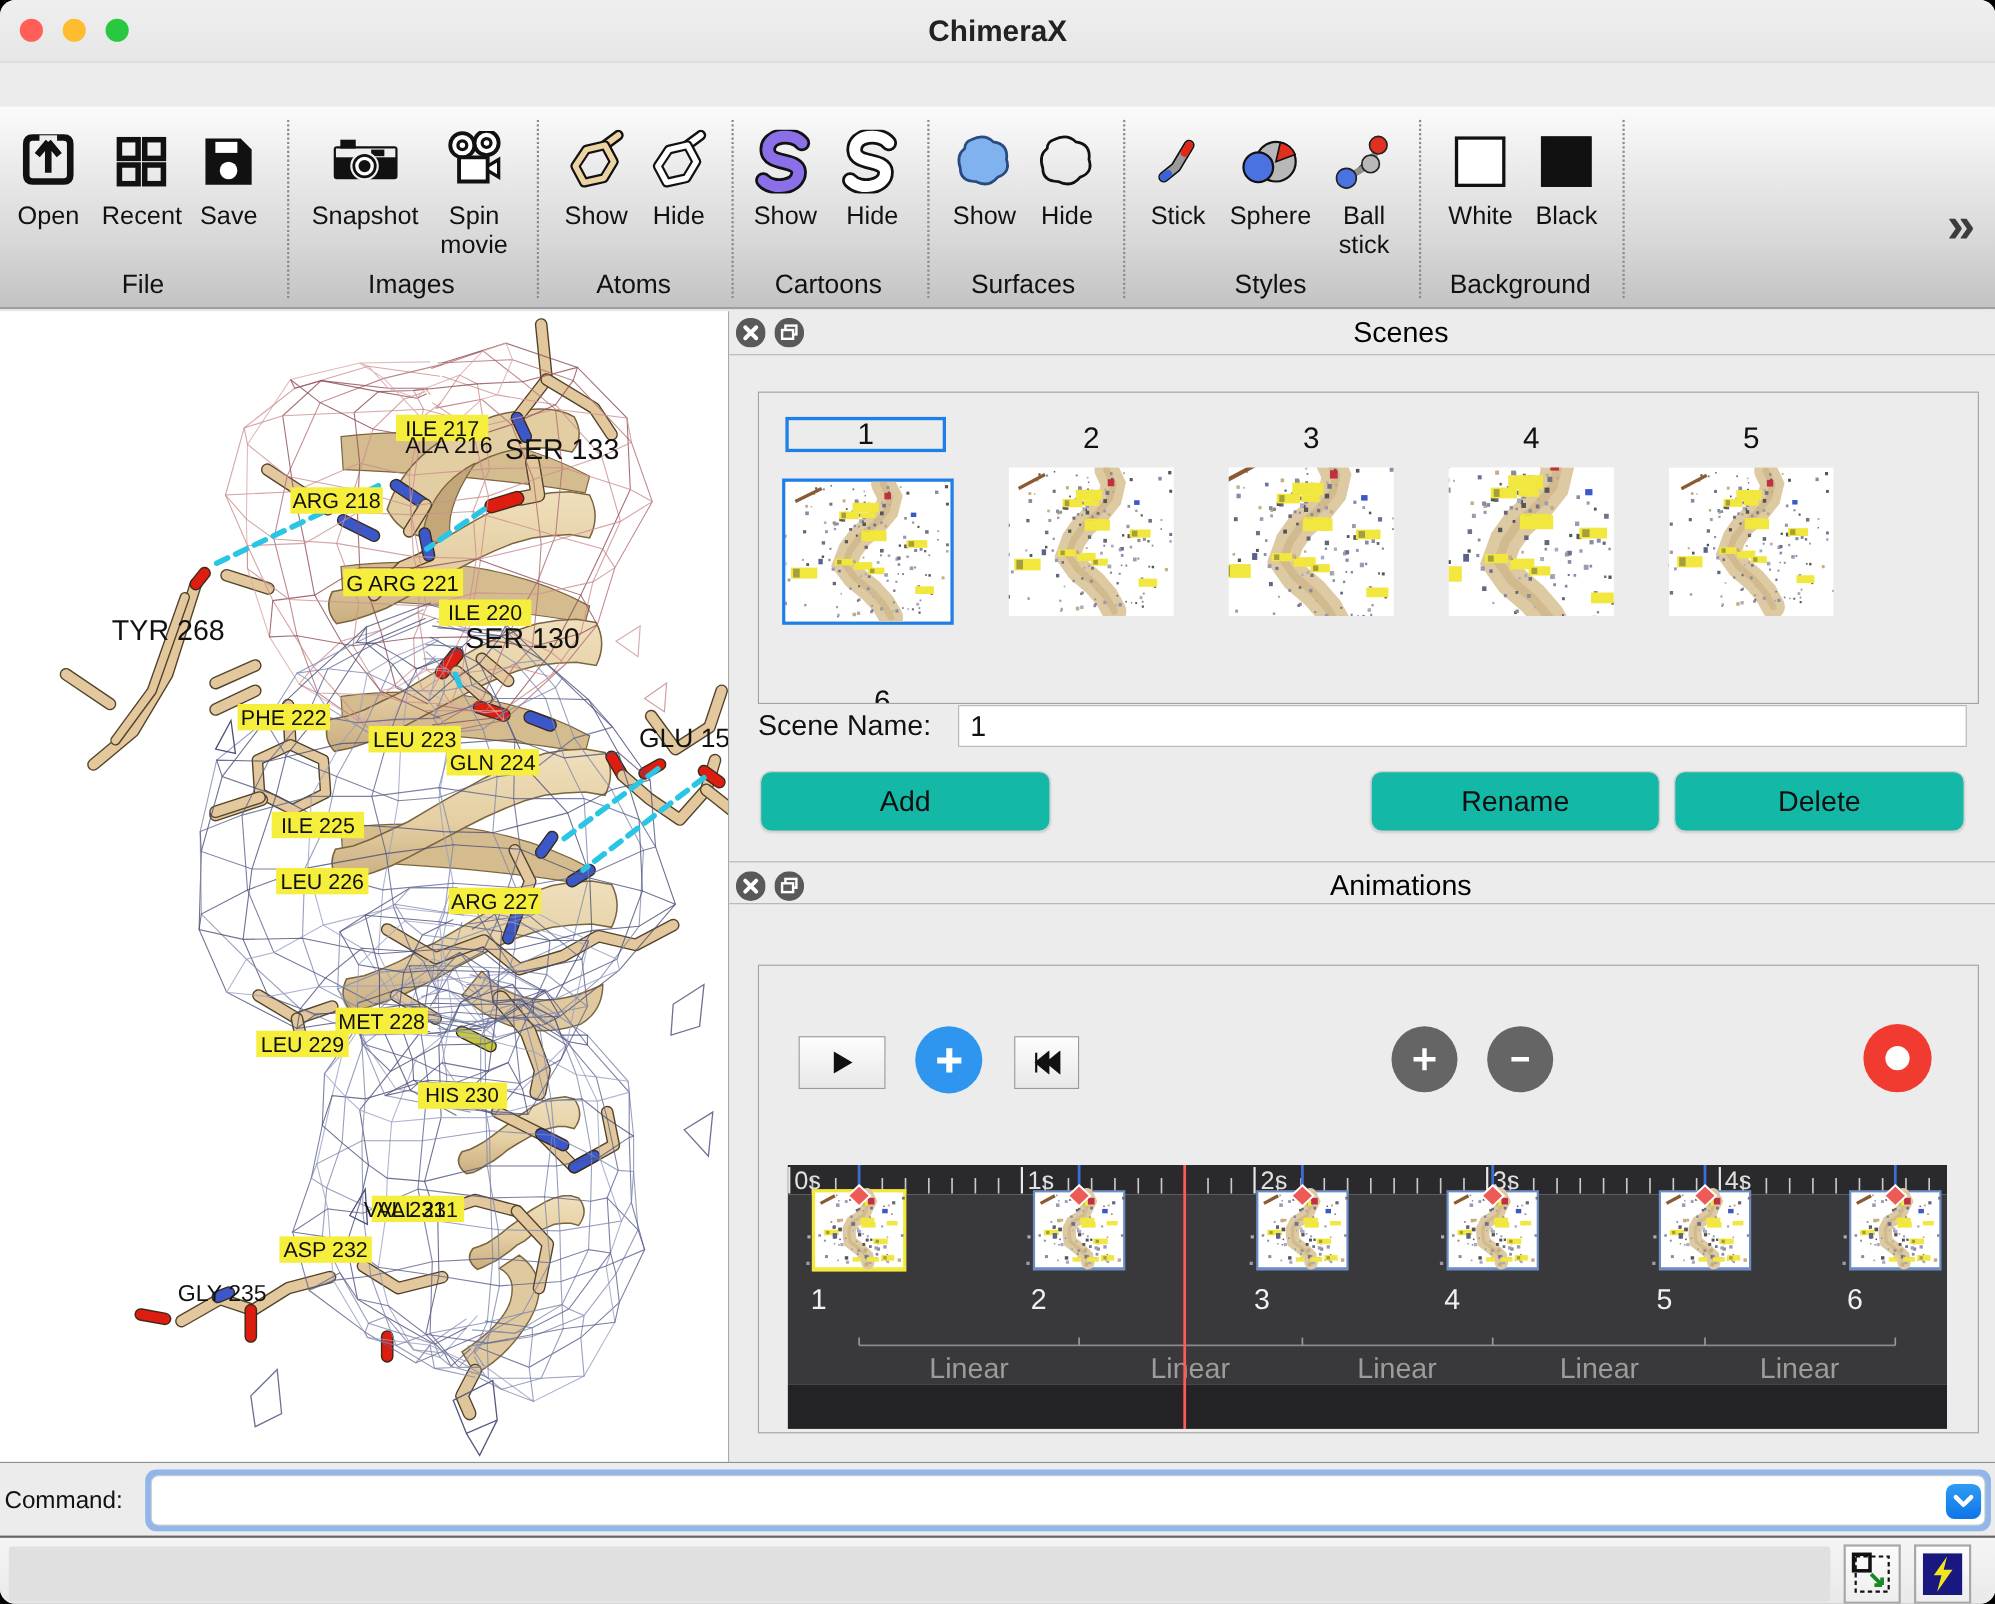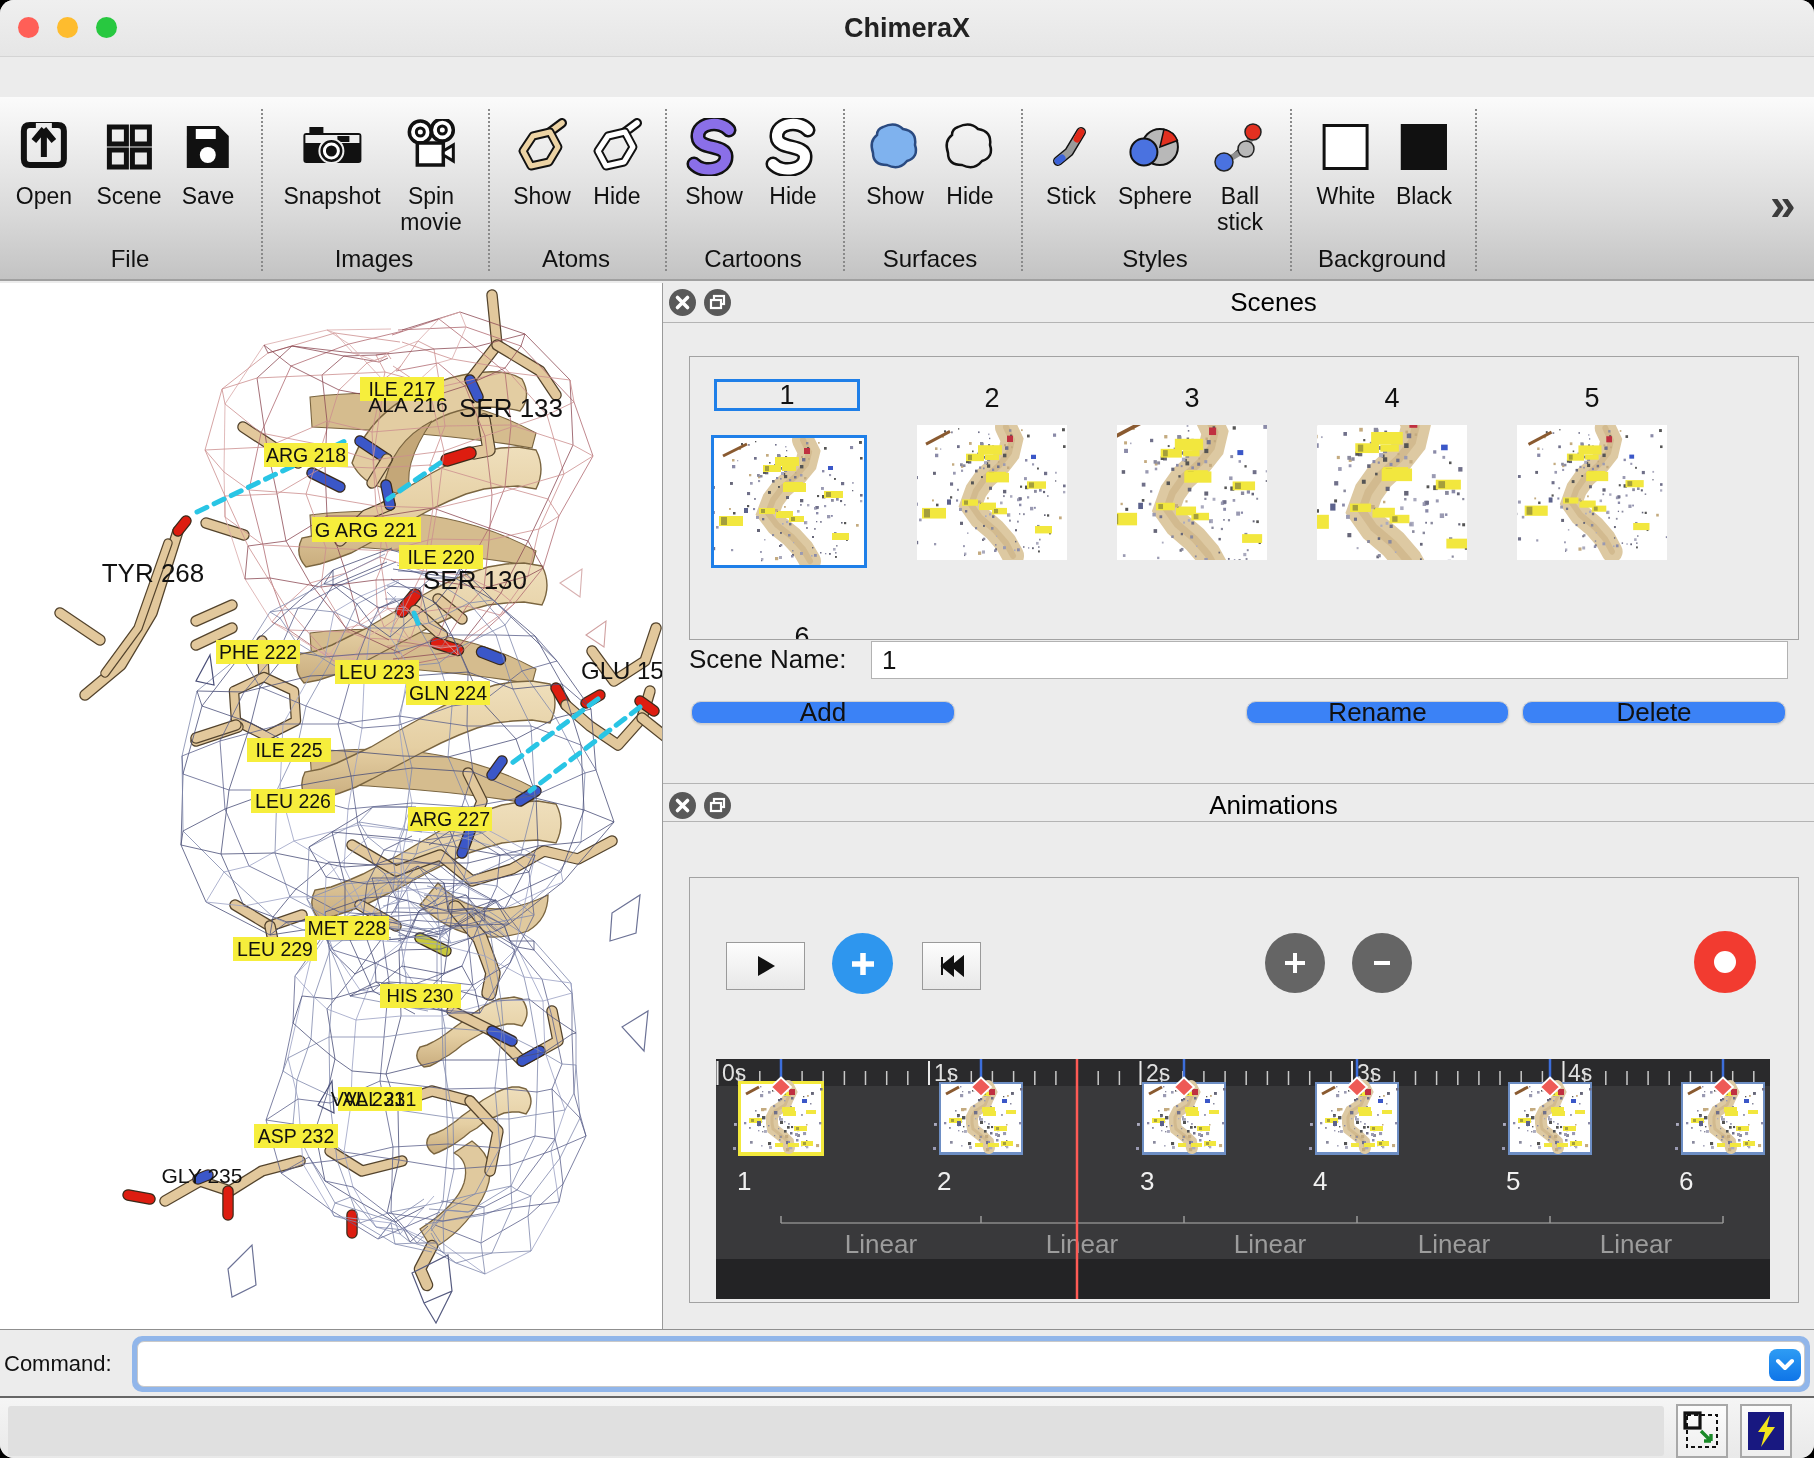--- a/index.html
+++ b/index.html
@@ -19,21 +19,21 @@
 .viewport{position:absolute;left:0;top:283px;width:662px;height:1046px;background:#fff;overflow:hidden}
 .vdiv{position:absolute;left:662px;top:283px;width:1px;height:1046px;background:#9a9a9a}
 .panels{position:absolute;left:663px;top:283px;width:1151px;height:1046px;background:#ececec}
 .phead{position:absolute;left:663px;width:1151px;height:40px}
 .pbtn{position:absolute;top:6px}
 .ptitle{position:absolute;left:90px;right:20px;top:4px;text-align:center;font-size:26px;color:#000000}
 .psep{position:absolute;left:663px;width:1151px;height:1px;background:#b4b4b4}
 .sbox{position:absolute;left:689px;top:356px;width:1110px;height:284px;border:1px solid #a2a2a2;overflow:hidden}
 .abox{position:absolute;left:689px;top:877px;width:1110px;height:426px;border:1px solid #a2a2a2;overflow:hidden}
 .lab{position:absolute;color:#111}
-.wbtn{position:absolute;height:23px;background:#3b82f6;border:1px solid #d0d0d0;border-radius:10px;font-size:26px;color:#111;display:flex;align-items:center;justify-content:center;box-shadow:0 1px 2px rgba(0,0,0,0.12)}
+.wbtn{position:absolute;height:55px;background:#14b8a6;border:1px solid #d0d0d0;border-radius:10px;font-size:26px;color:#111;display:flex;align-items:center;justify-content:center;box-shadow:0 1px 2px rgba(0,0,0,0.12)}
 .cmdrow{position:absolute;left:0;top:1329px;width:100%;height:67px;background:#ececec;border-top:1px solid #8f8f8f}
 .cmdlab{position:absolute;left:4px;top:21px;font-size:22px;color:#111}
 .cmdring{position:absolute;left:132px;top:6px;width:1678px;height:56px;background:#91b6ea;border-radius:10px}
 .cmdfield{position:absolute;left:5px;top:5px;width:1668px;height:46px;background:#fff;border-radius:7px;border:1px solid #c9c9c9}
 .cmdbtn{position:absolute;right:3px;top:7px;width:32px;height:32px;border-radius:8px;background:linear-gradient(#2e9cf4,#0f75e8);display:flex;align-items:center;justify-content:center}
 .statusbar{position:absolute;left:0;top:1396px;width:100%;height:62px;background:linear-gradient(#f5f5f5,#e9e9e9);border-top:2px solid #666}
 .stinset{position:absolute;left:8px;top:8px;width:1656px;height:50px;background:#e0e0e0;border-radius:3px}
 .stbtn{position:absolute;top:6px;width:52px;height:54px;background:linear-gradient(#fcfcfc,#eee);border:2px solid #a8a8a8;display:flex;align-items:center;justify-content:center}
 </style></head><body>
 <div class="win">
@@ -59,21 +59,21 @@
       <div class="titem" style="left:129px">
         <div class="ticon">
           <svg width="52" height="52" viewBox="0 0 52 52">
             <rect x="6" y="6" width="17" height="17" fill="none" stroke="#111" stroke-width="5"></rect>
             <rect x="29" y="6" width="17" height="17" fill="none" stroke="#111" stroke-width="5"></rect>
             <rect x="6" y="29" width="17" height="17" fill="none" stroke="#111" stroke-width="5"></rect>
             <rect x="29" y="29" width="17" height="17" fill="none" stroke="#111" stroke-width="5"></rect>
           </svg>
         </div>
         <div class="tlab">
-          <div>Scene</div>
+          <div>Recent</div>
         </div>
       </div>
       <div class="titem" style="left:208px">
         <div class="ticon">
           <svg width="52" height="52" viewBox="0 0 52 52">
             <path d="M5 5 h32 l10 10 v32 h-42 Z" fill="#111"></path>
             <rect x="14" y="8" width="20" height="10" fill="#fff"></rect>
             <circle cx="26" cy="34" r="8" fill="#fff"></circle>
           </svg>
         </div>

